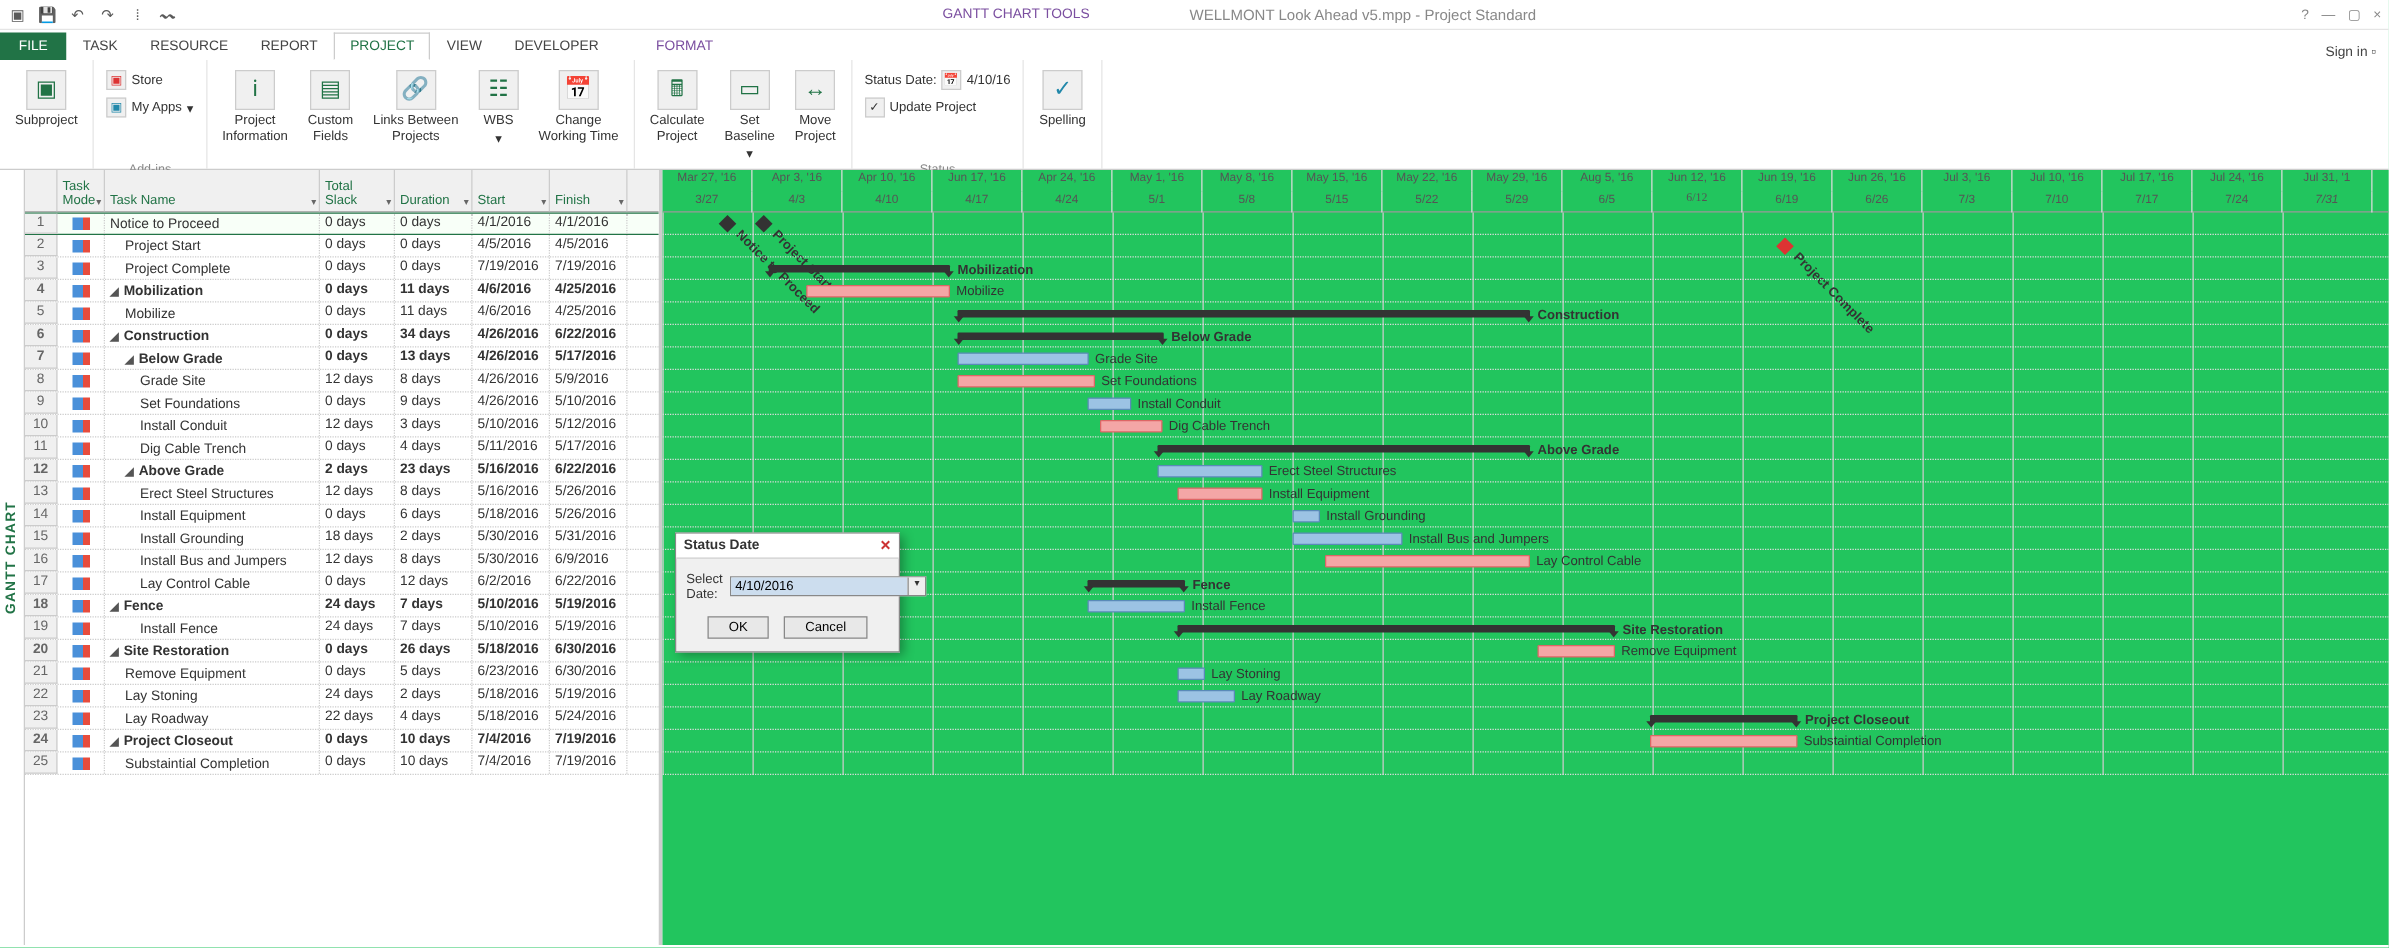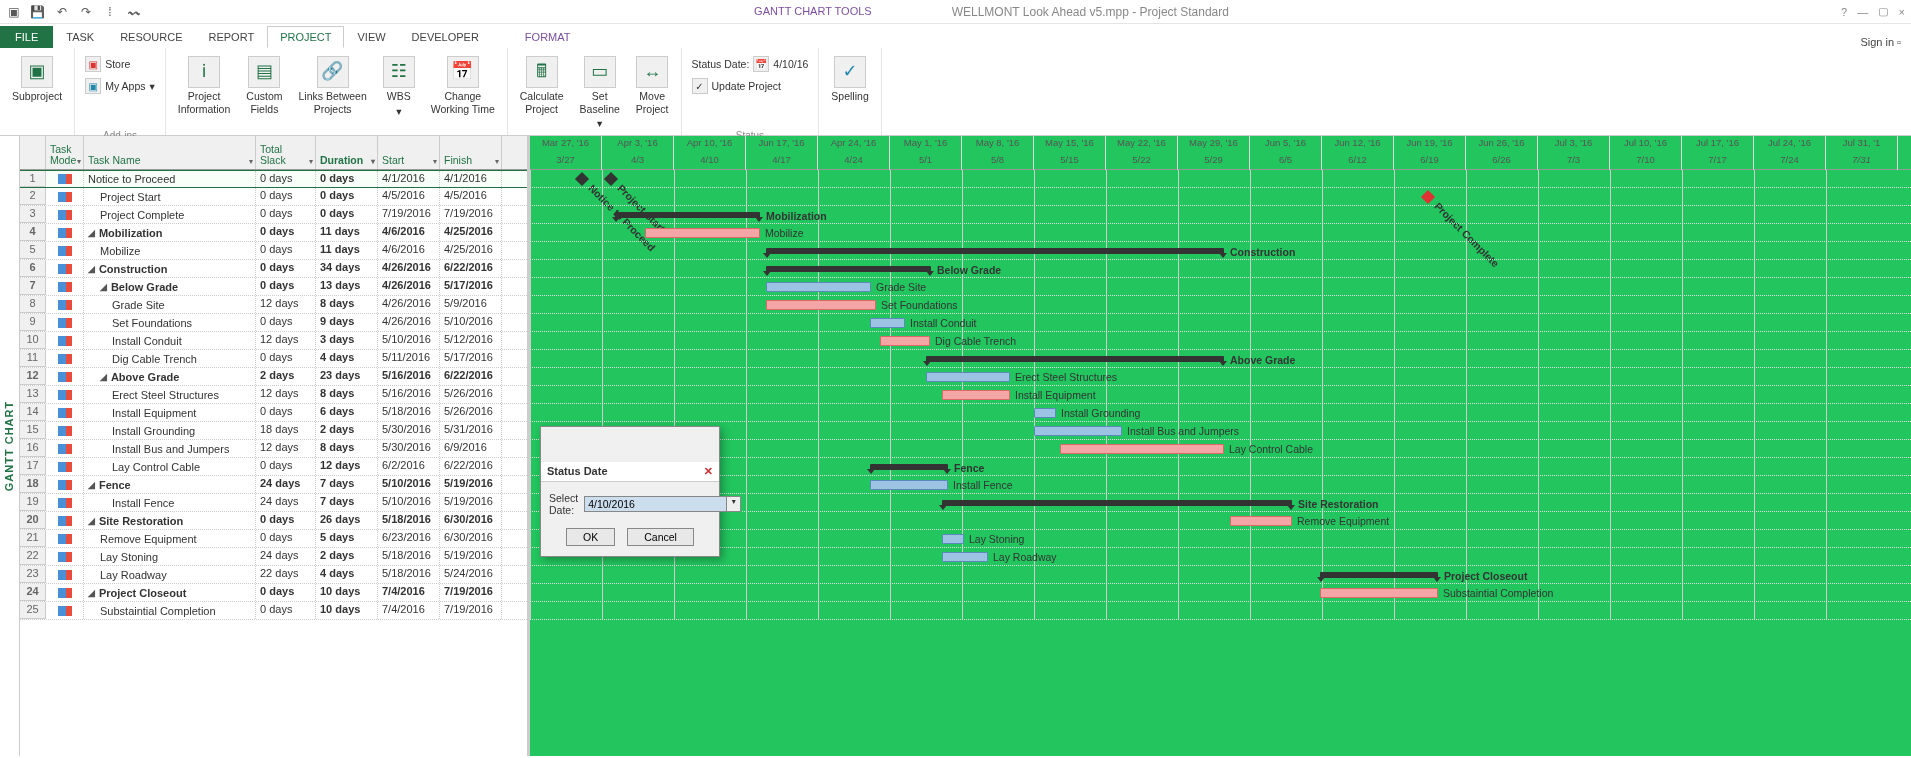--- a/index.html
+++ b/index.html
@@ -40,21 +40,21 @@
 
 
 .table-pane { width: 510px; border-right: 3px solid #ccc; overflow: hidden; }
 .thead { display: flex; height: 34px; background: #f0f0f0; border-bottom: 1px solid #999; }
 .th { border-right: 1px solid #ccc; padding: 2px 4px; font-size: 10.5px; color: #217346; display: flex; align-items: flex-end; position: relative; line-height: 1.1; }
 .th .drop { position: absolute; right: 2px; bottom: 2px; font-size: 8px; color: #666; }
 .col-id { width: 26px; justify-content: center; }
 .col-mode { width: 38px; }
 .col-name { width: 172px; }
 .col-slack { width: 60px; }
-.col-dur { width: 62px; font-weight: bold; }
+.col-dur { width: 62px; }
 .col-start { width: 62px; }
 .col-finish { width: 62px; }
 .tbody { }
 .tr { display: flex; height: 18px; border-bottom: 1px dotted #ccc; font-size: 11px; }
 .tr:nth-child(1) { border-top: 1px solid #217346; border-bottom: 1px solid #217346; background: #f8fff8; }
 .td { border-right: 1px dotted #ccc; padding: 1px 4px; overflow: hidden; white-space: nowrap; }
 .td.col-id { background: #f0f0f0; border-right: 1px solid #ccc; text-align: center; color: #666; border-bottom: 1px solid #ccc; }
 .td.col-mode { display: flex; align-items: center; justify-content: center; }
 .mode-icon { width: 14px; height: 10px; background: linear-gradient(90deg, #4a90d9 60%, #e74c3c 60%); }
 .td.col-name { display: flex; align-items: center; }
@@ -80,21 +80,21 @@
 .bar.summary::before, .bar.summary::after { content: ""; position: absolute; width: 0; height: 0; border-left: 4px solid transparent; border-right: 4px solid transparent; border-top: 5px solid #333; top: 5px; }
 .bar.summary::before { left: -3px; }
 .bar.summary::after { right: -3px; }
 .milestone { position: absolute; width: 10px; height: 10px; background: #333; transform: rotate(45deg); top: 4px; }
 .milestone.crit { background: #d33; }
 .bar-label { position: absolute; left: 100%; margin-left: 6px; top: -2px; font-size: 10.5px; white-space: nowrap; }
 .bar-label.bold { font-weight: bold; }
 
 
 .dialog { position: absolute; top: 290px; left: 540px; width: 180px; background: #f0f0f0; border: 1px solid #888; box-shadow: 3px 3px 8px rgba(0,0,0,0.3); z-index: 100; }
-.dialog-title { background: #fff; padding: 3px 6px; font-size: 11px; font-weight: bold; display: flex; justify-content: space-between; border-bottom: 1px solid #ccc; margin-top: 35px; }
+.dialog-title { background: #fff; padding: 3px 6px; font-size: 11px; font-weight: bold; display: flex; justify-content: space-between; border-bottom: 1px solid #ccc; }
 .dialog-close { cursor: pointer; color: #c33; font-weight: bold; }
 .dialog-body { padding: 10px 8px; }
 .dialog-row { display: flex; align-items: center; gap: 6px; margin-bottom: 12px; }
 .dialog-row label { font-size: 10.5px; }
 .dialog-input { flex: 1; display: flex; border: 1px solid #888; background: #fff; }
 .dialog-input input { flex: 1; border: none; padding: 1px 3px; font-size: 10.5px; background: #cde; }
 .dialog-input .dd { width: 14px; text-align: center; background: #eee; border-left: 1px solid #888; font-size: 8px; }
 .dialog-btns { display: flex; justify-content: center; gap: 12px; }
 .dialog-btns button { padding: 2px 16px; font-size: 10.5px; border: 1px solid #888; background: #e8e8e8; cursor: pointer; }
 </style>
@@ -553,21 +553,21 @@
           <div class="gh-cell" style="width: 72px;">Mar 27, '16</div>
           <div class="gh-cell" style="width: 72px;">Apr 3, '16</div>
           <div class="gh-cell" style="width: 72px;">Apr 10, '16</div>
           <div class="gh-cell" style="width: 72px;">Jun 17, '16</div>
           <div class="gh-cell" style="width: 72px;">Apr 24, '16</div>
           <div class="gh-cell" style="width: 72px;">May 1, '16</div>
           <div class="gh-cell" style="width: 72px;">May 8, '16</div>
           <div class="gh-cell" style="width: 72px;">May 15, '16</div>
           <div class="gh-cell" style="width: 72px;">May 22, '16</div>
           <div class="gh-cell" style="width: 72px;">May 29, '16</div>
-          <div class="gh-cell" style="width: 72px;">Jun 5, '16</div>
+          <div class="gh-cell" style="width: 72px;">Aug 5, '16</div>
           <div class="gh-cell" style="width: 72px;">Jun 12, '16</div>
           <div class="gh-cell" style="width: 72px;">Jun 19, '16</div>
           <div class="gh-cell" style="width: 72px;">Jun 26, '16</div>
           <div class="gh-cell" style="width: 72px;">Jul 3, '16</div>
           <div class="gh-cell" style="width: 72px;">Jul 10, '16</div>
           <div class="gh-cell" style="width: 72px;">Jul 17, '16</div>
           <div class="gh-cell" style="width: 72px;">Jul 24, '16</div>
           <div class="gh-cell" style="width: 72px;">Jul 31, '1</div>
         </div>
         <div class="gh-row">
@@ -575,21 +575,21 @@
           <div class="gh-cell" style="width: 72px;">4/3</div>
           <div class="gh-cell" style="width: 72px;">4/10</div>
           <div class="gh-cell" style="width: 72px;">4/17</div>
           <div class="gh-cell" style="width: 72px;">4/24</div>
           <div class="gh-cell" style="width: 72px;">5/1</div>
           <div class="gh-cell" style="width: 72px;">5/8</div>
           <div class="gh-cell" style="width: 72px;">5/15</div>
           <div class="gh-cell" style="width: 72px;">5/22</div>
           <div class="gh-cell" style="width: 72px;">5/29</div>
           <div class="gh-cell" style="width: 72px;">6/5</div>
-          <div class="gh-cell" style="width: 72px;">6/12</div>
+          <div class="gh-cell" style="width: 72px; font-family: Liberation Serif, serif;">6/12</div>
           <div class="gh-cell" style="width: 72px;">6/19</div>
           <div class="gh-cell" style="width: 72px;">6/26</div>
           <div class="gh-cell" style="width: 72px;">7/3</div>
           <div class="gh-cell" style="width: 72px;">7/10</div>
           <div class="gh-cell" style="width: 72px;">7/17</div>
           <div class="gh-cell" style="width: 72px;">7/24</div>
           <div class="gh-cell" style="width: 72px; font-style: italic;">7/31</div>
         </div>
       </div>
     <div class="gantt-body" id="gantt-body">

